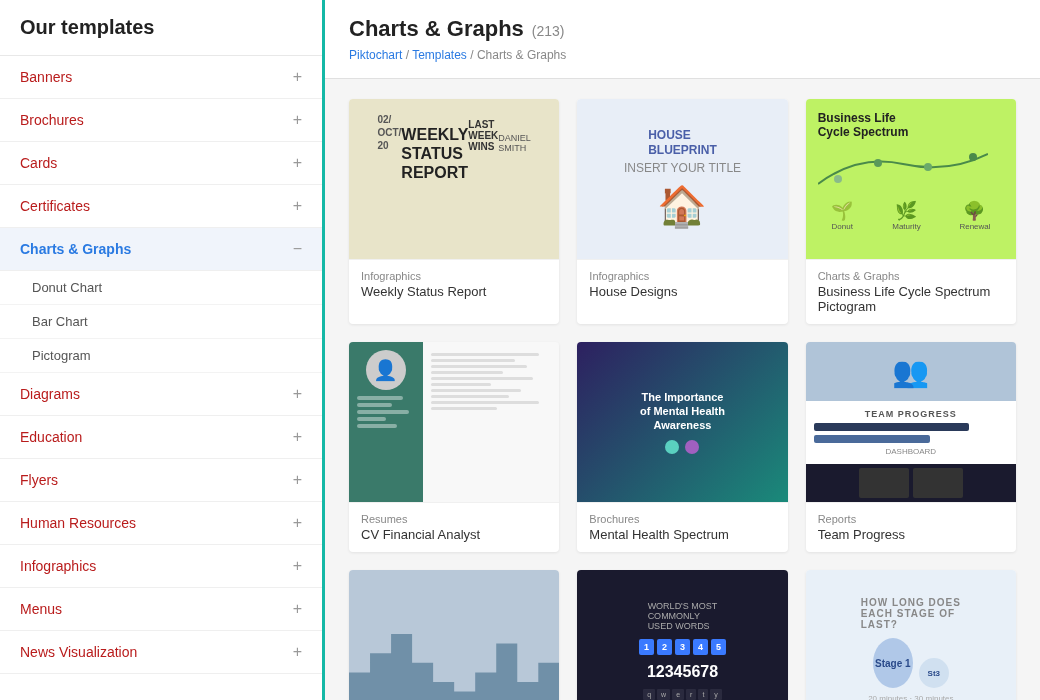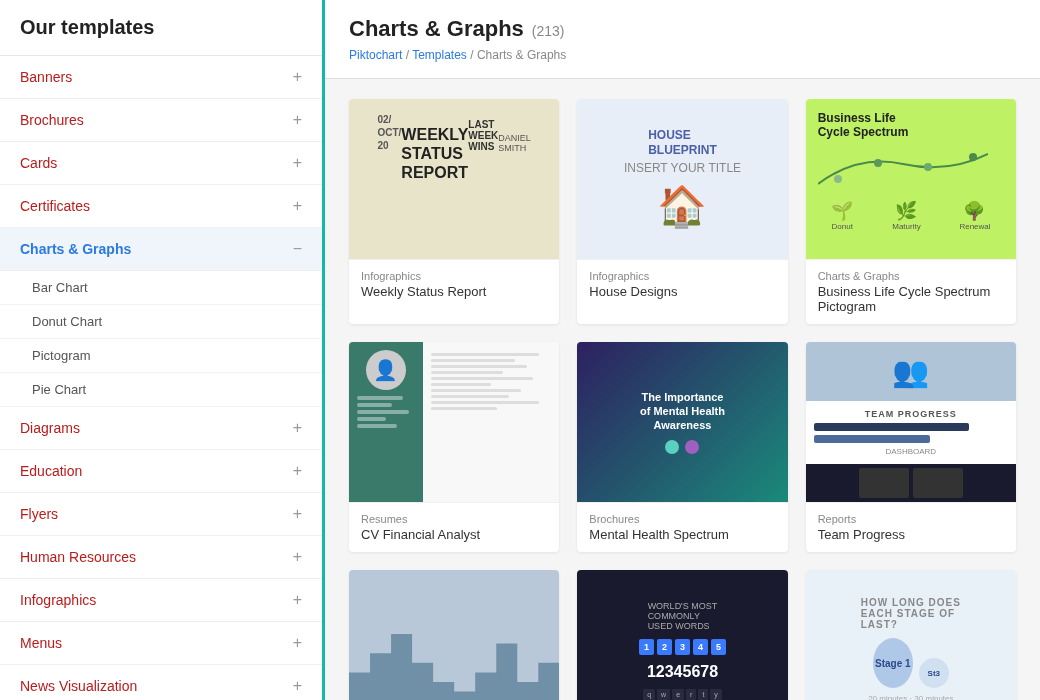--- a/index.html
+++ b/index.html
@@ -99,24 +99,23 @@
   <div class="sidebar-item">
     <span class="sidebar-item-label">Certificates</span>
     <span class="sidebar-icon">+</span>
   </div>
 
   <div class="sidebar-item" style="background:#f0f4fb;">
     <span class="sidebar-item-label active">Charts &amp; Graphs</span>
     <span class="sidebar-icon minus">−</span>
   </div>
   <div class="submenu">
+    <div class="submenu-item">Donut Chart</div>
     <div class="submenu-item">Bar Chart</div>
-    <div class="submenu-item">Donut Chart</div>
     <div class="submenu-item">Pictogram</div>
-    <div class="submenu-item">Pie Chart</div>
   </div>
 
   <div class="sidebar-item">
     <span class="sidebar-item-label">Diagrams</span>
     <span class="sidebar-icon">+</span>
   </div>
   <div class="sidebar-item">
     <span class="sidebar-item-label">Education</span>
     <span class="sidebar-icon">+</span>
   </div>

